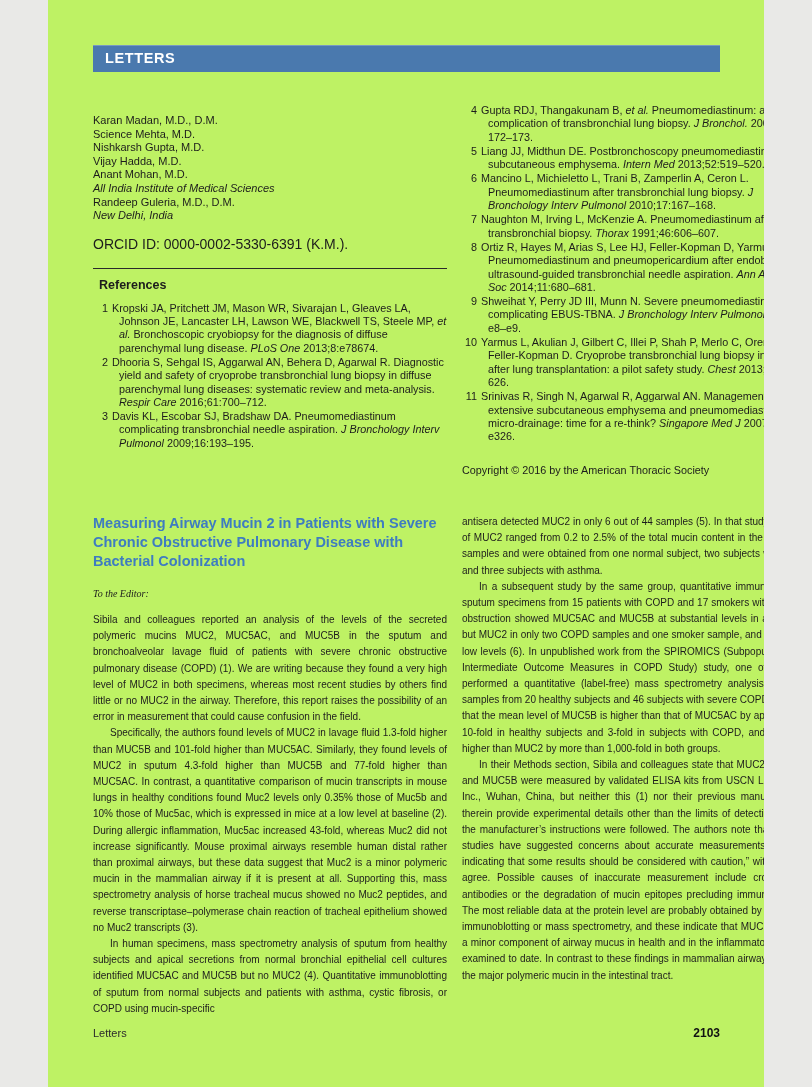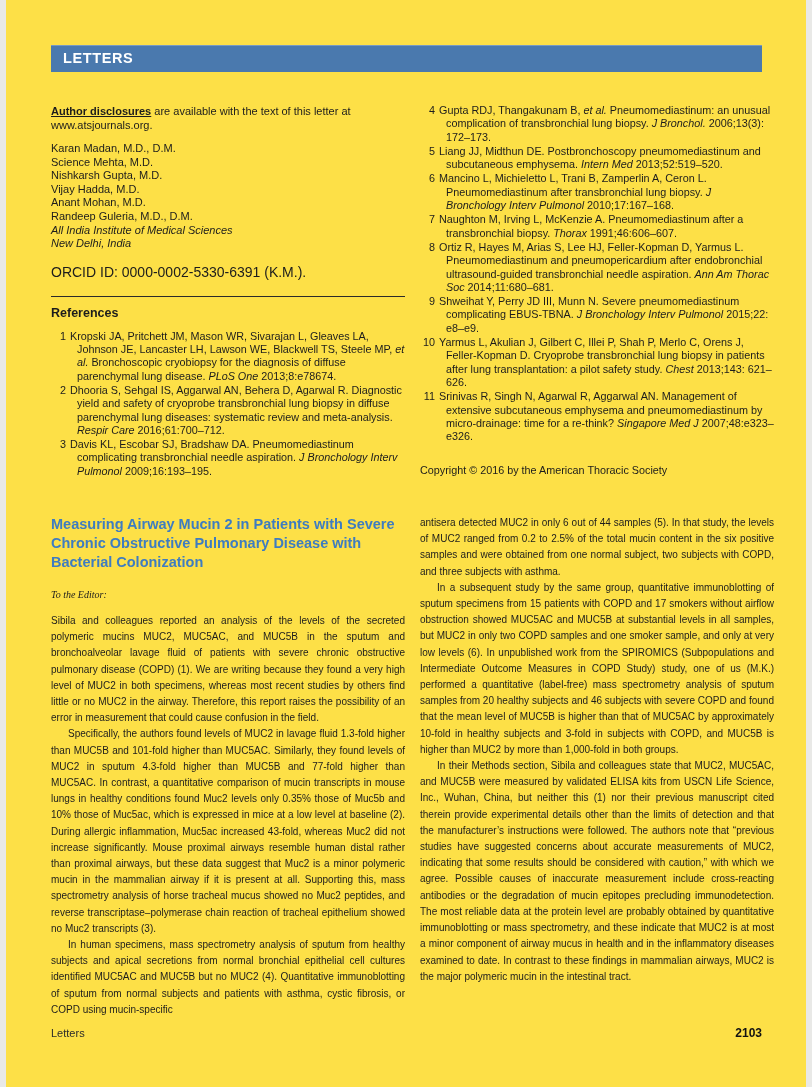--- a/index.html
+++ b/index.html
@@ -1,20 +1,20 @@
 <!DOCTYPE html>
 <html><head>
 <meta charset="utf-8">
 <style>
   html,body{margin:0;padding:0;background:#e9e9e7;}
   .page{
     position:relative;
-    width:800px;height:1087px;
+    width:716px;height:1087px;
     margin:0 auto;
-    background:#fde047;
+    background:#bef264;
     box-sizing:border-box;
     padding:45px 44px 0 45px;
     font-family:"Liberation Sans",sans-serif;
     color:#1c1c1c;
     overflow:hidden;
   }
   .banner{
     background:#4a79ae;
     color:#ffffff;
     font-weight:bold;
@@ -31,21 +31,21 @@
   .section-a{margin-top:32px;}
   .section-b{margin-top:36px;}
 
   
   .disclosure{font-size:11px;line-height:14px;}
   .authors{font-size:11px;line-height:13.6px;margin-top:10px;}
   .author-line{white-space:nowrap;}
   .affil-line{font-style:italic;}
   .orcid{font-size:14px;line-height:14px;margin-top:14px;}
   .ref-rule{border:none;border-top:1.2px solid #2a2a2a;margin:17px 0 0 0;}
-  .refs-heading{font-size:12.5px;font-weight:bold;margin:9px 0 0 0;}
+  .refs-heading{font-size:12.5px;font-weight:bold;margin:9px 0 0 6px;}
   .refs{list-style:none;margin:10px 0 0 0;padding:0;font-size:10.8px;line-height:13.3px;}
   .refs li{padding-left:26px;text-indent:-26px;margin:0 0 1px 0;}
   .refnum{display:inline-block;width:15px;text-align:right;margin-right:4px;text-indent:0;}
   .refs i{font-style:italic;}
   .copyright{font-size:10.8px;line-height:13.5px;margin-top:21px;}
 
   
   .letter-title{
     color:#3e7cc1;
     font-size:14.5px;
@@ -83,30 +83,29 @@
 <body>
 
 <div class="page">
 
   <div class="banner">
     <span>LETTERS</span>
   </div>
 
   <div class="cols section-a">
     <div>
-      <div class="disclosure"><b><u>Author disclosures</u></b> are available with the text of this letter at www.atsjournals.org.</div>
 
       <div class="authors">
         <div class="author-line">Karan Madan, M.D., D.M.</div>
         <div class="author-line">Science Mehta, M.D.</div>
         <div class="author-line">Nishkarsh Gupta, M.D.</div>
         <div class="author-line">Vijay Hadda, M.D.</div>
         <div class="author-line">Anant Mohan, M.D.</div>
+        <div class="author-line affil-line">All India Institute of Medical Sciences</div>
         <div class="author-line">Randeep Guleria, M.D., D.M.</div>
-        <div class="author-line affil-line">All India Institute of Medical Sciences</div>
         <div class="author-line affil-line">New Delhi, India</div>
       </div>
 
       <div class="orcid">ORCID ID: 0000-0002-5330-6391 (K.M.).</div>
 
       <hr class="ref-rule">
       <div class="refs-heading">References</div>
 
       <ol class="refs">
         <li><span class="refnum">1</span><span>Kropski JA, Pritchett JM, Mason WR, Sivarajan L, Gleaves LA, Johnson JE, Lancaster LH, Lawson WE, Blackwell TS, Steele MP, <i>et al.</i> Bronchoscopic cryobiopsy for the diagnosis of diffuse parenchymal lung disease. <i>PLoS One</i> 2013;8:e78674.</span></li>

